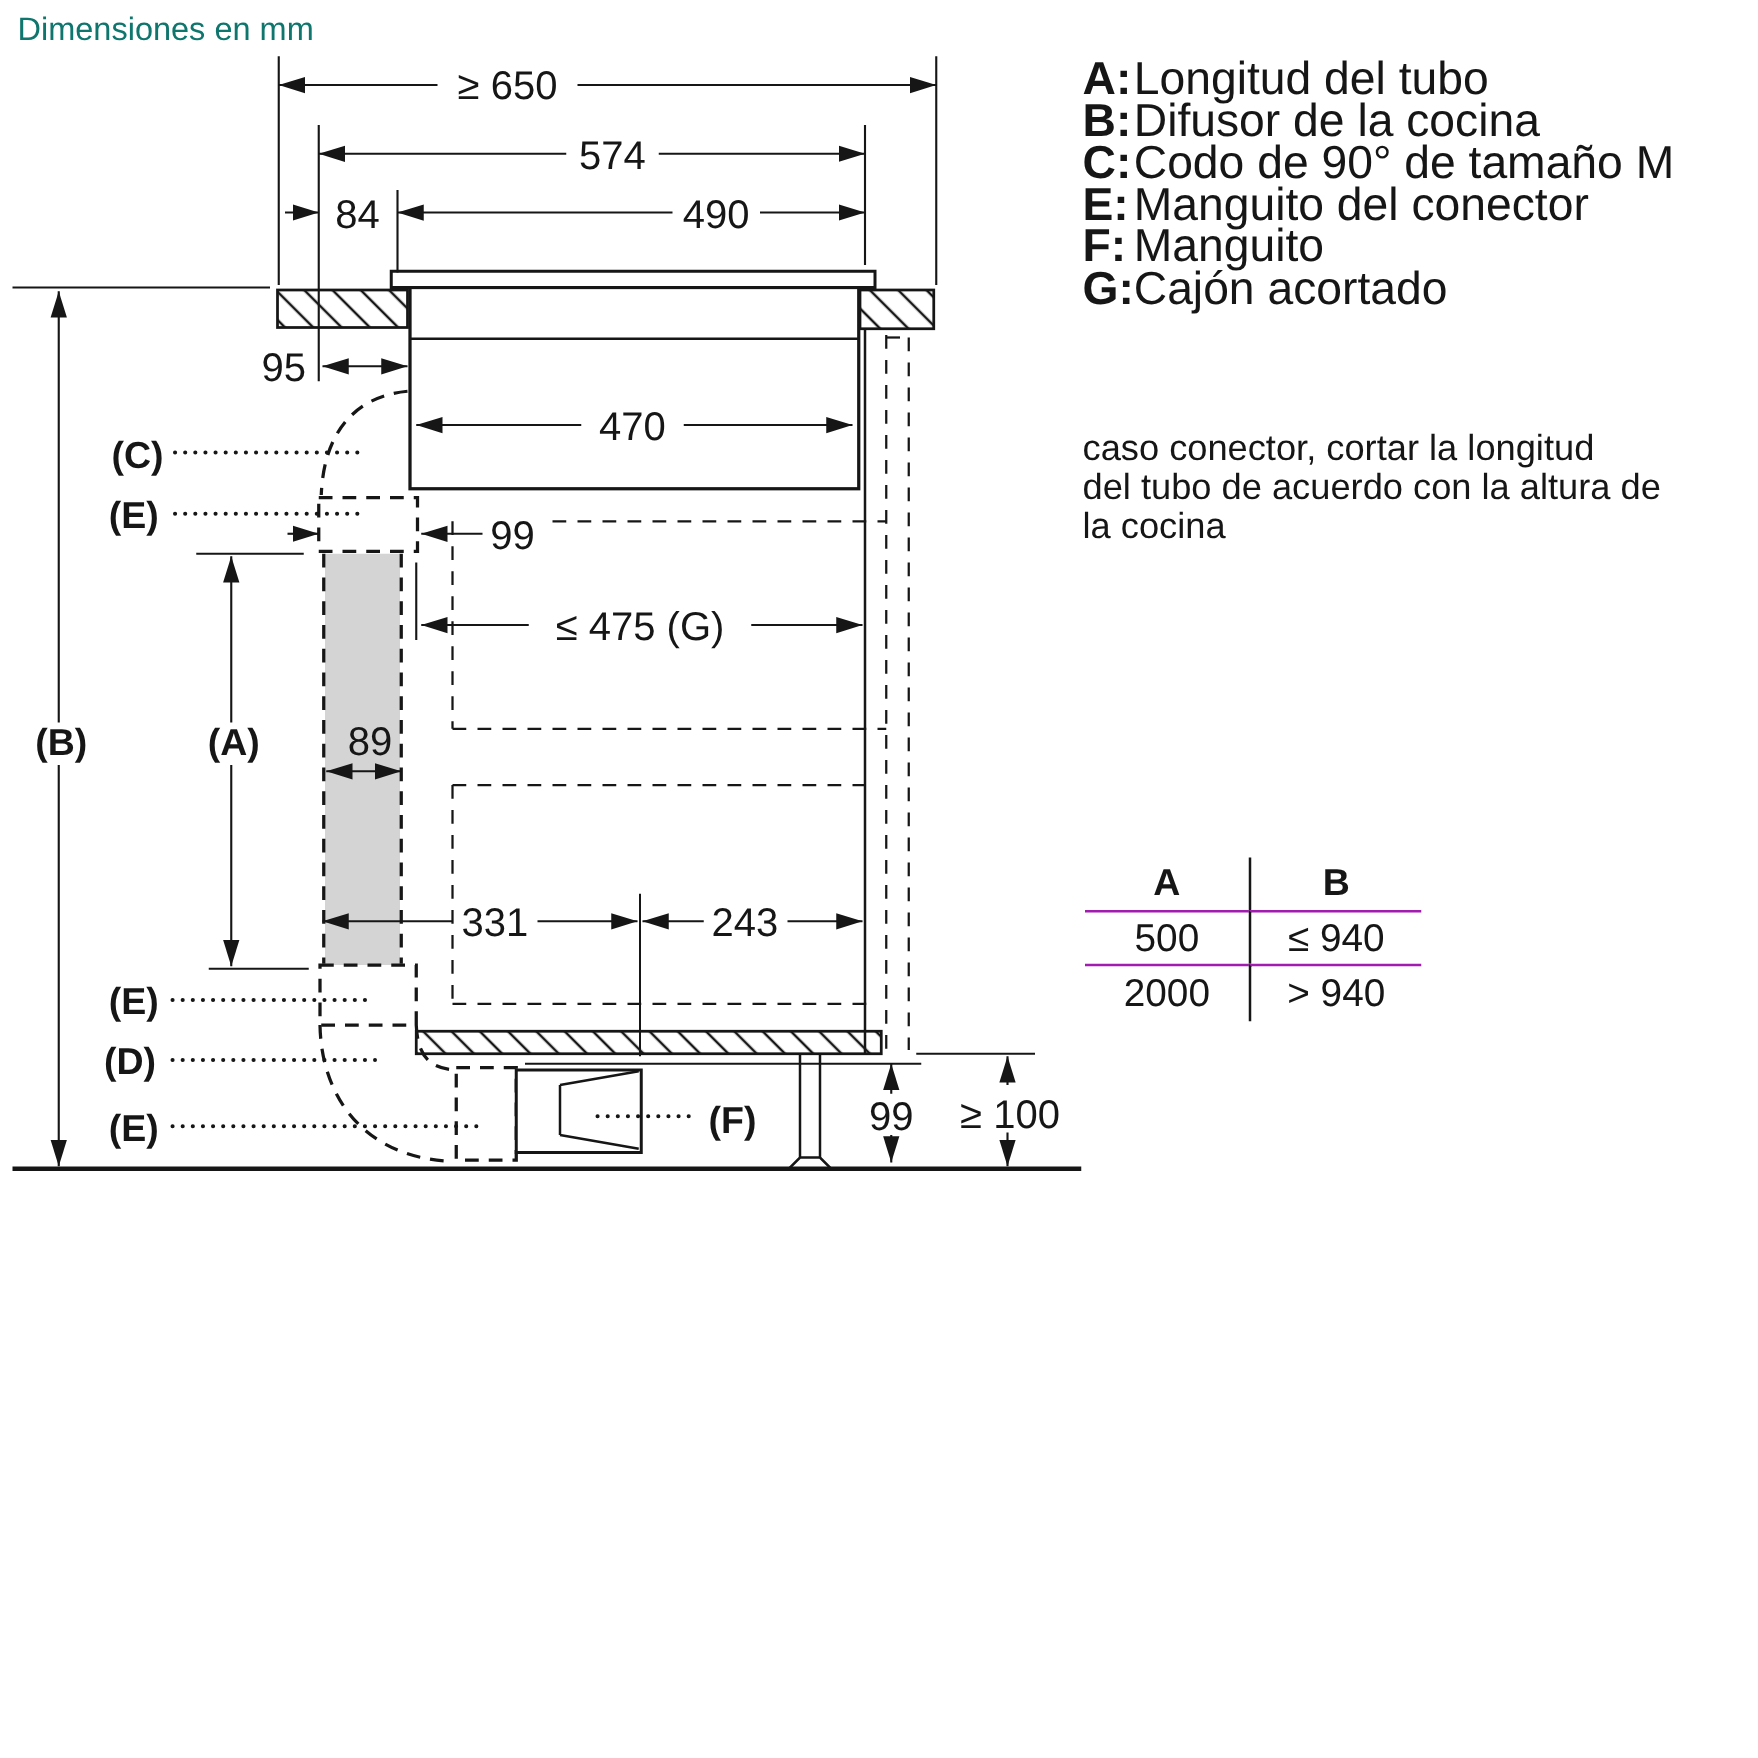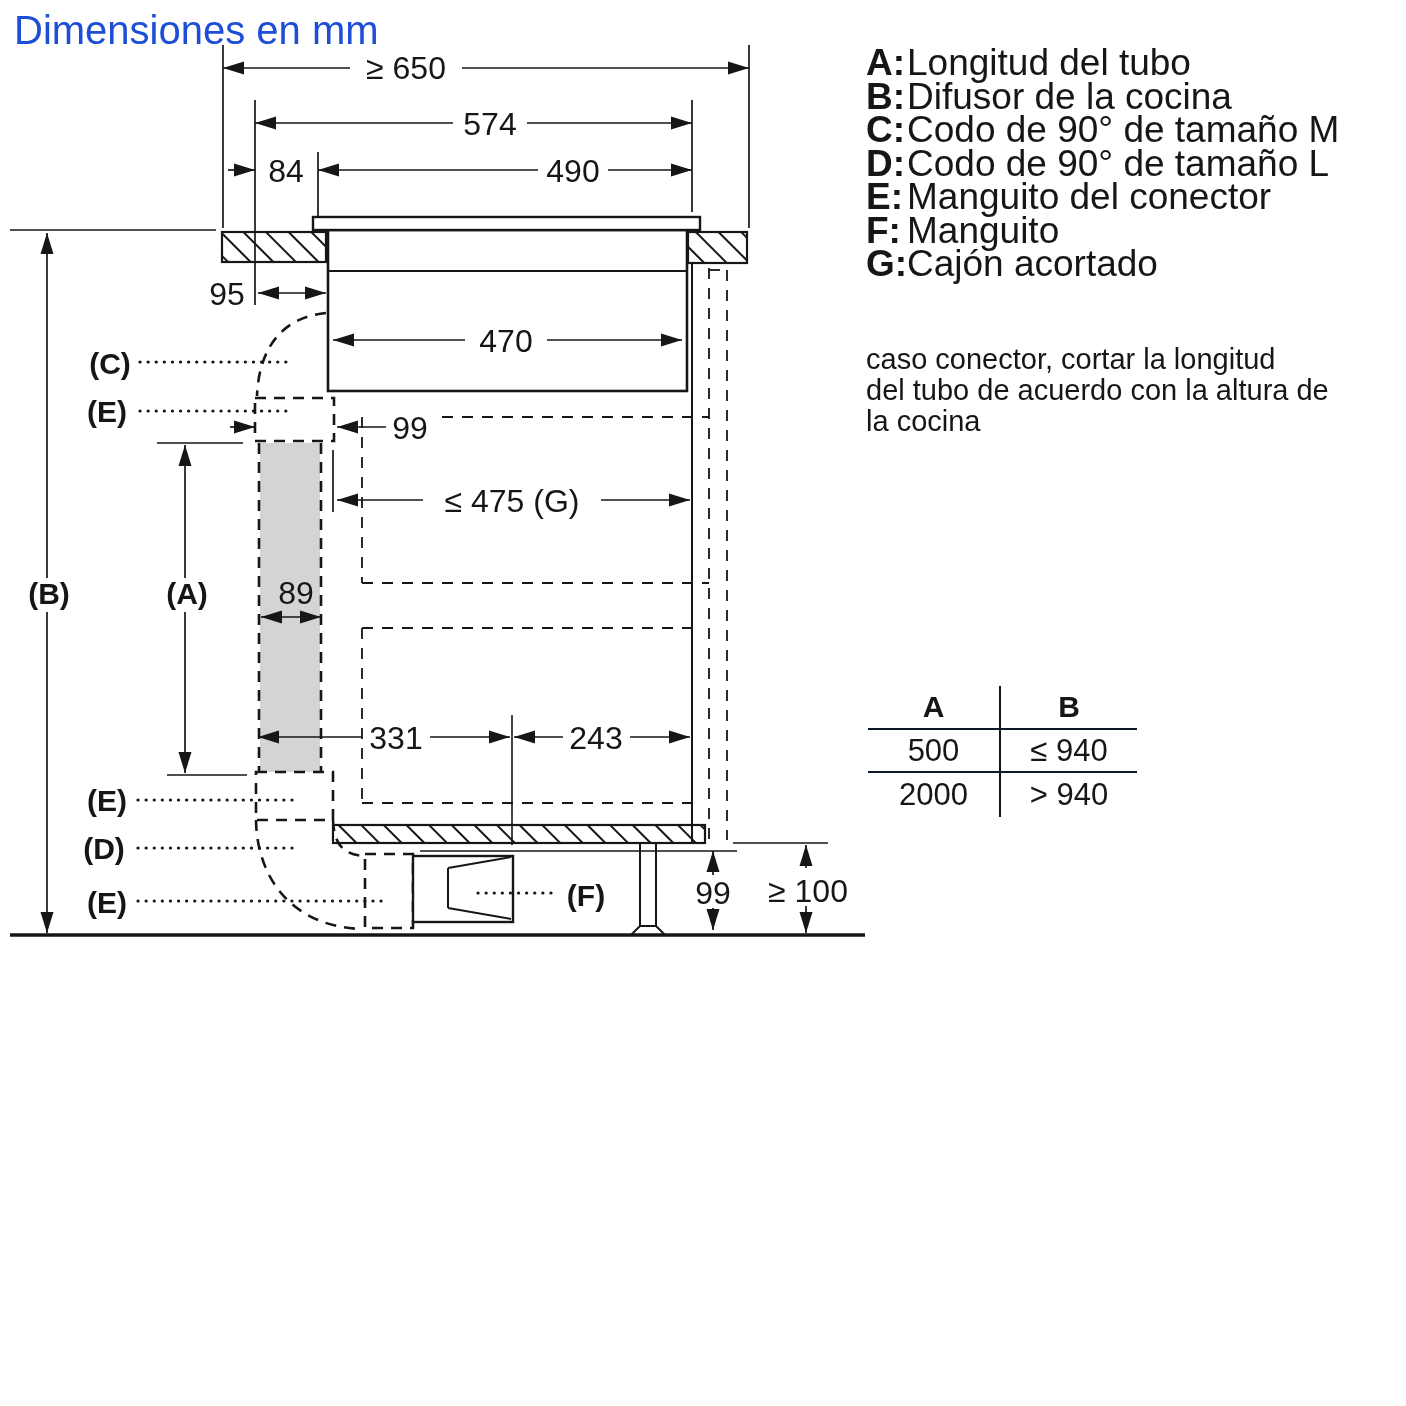--- a/index.html
+++ b/index.html
@@ -1,31 +1,31 @@
 <!DOCTYPE html>
 <html><head>
 <meta charset="utf-8">
 <style>
   html,body{margin:0;padding:0;background:#fff;}
   #page{position:relative;width:1406px;height:1406px;background:#ffffff;overflow:hidden;
         font-family:"Liberation Sans",sans-serif;color:#161616;}
   #diagram{position:absolute;left:0;top:0;}
   .dim{font-family:"Liberation Sans",sans-serif;font-size:32px;fill:#161616;}
   .ref{font-family:"Liberation Sans",sans-serif;font-size:30px;font-weight:bold;fill:#161616;}
-  #title{position:absolute;left:14px;top:8px;font-size:40px;color:#1d4ed8;}
+  #title{position:absolute;left:14px;top:8px;font-size:26px;color:#0f766e;}
   #legend{position:absolute;left:866px;top:46px;font-size:37px;line-height:33.5px;}
   .lg-k{display:inline-block;width:41px;font-weight:bold;}
   #note{position:absolute;left:866px;top:344px;font-size:29px;line-height:31px;}
   #spec-table{position:absolute;left:868px;top:686px;display:grid;grid-template-columns:131px 138px;}
   #spec-table .cell{display:flex;align-items:center;justify-content:center;}
   #spec-table .th{height:42px;font-size:30px;font-weight:bold;}
   #spec-table .td{height:41px;font-size:31px;}
   #spec-table .r2{height:44px;}
   #spec-table .c2{border-left:2px solid #161616;}
-  #spec-table .bt{border-top:2px solid #0f172a;}
+  #spec-table .bt{border-top:2px solid #a21caf;}
 </style>
 </head>
 <body>
 
 <div id="page">
 
   <div id="title">Dimensiones en mm</div>
 
   <svg id="diagram" width="1406" height="1406" viewBox="0 0 1406 1406">
     <defs>
@@ -178,21 +178,20 @@
       <text class="ref" x="104" y="859">(D)</text>
       <text class="ref" x="107" y="913">(E)</text>
       <text class="ref" x="586" y="906">(F)</text>
     </g>
   </svg>
 
   <div id="legend">
     <div class="lg-row"><b class="lg-k">A:</b><span>Longitud del tubo</span></div>
     <div class="lg-row"><b class="lg-k">B:</b><span>Difusor de la cocina</span></div>
     <div class="lg-row"><b class="lg-k">C:</b><span>Codo de 90° de tamaño M</span></div>
-    <div class="lg-row"><b class="lg-k">D:</b><span>Codo de 90° de tamaño L</span></div>
     <div class="lg-row"><b class="lg-k">E:</b><span>Manguito del conector</span></div>
     <div class="lg-row"><b class="lg-k">F:</b><span>Manguito</span></div>
     <div class="lg-row"><b class="lg-k">G:</b><span>Cajón acortado</span></div>
   </div>
 
   <div id="note">
     <div>caso conector, cortar la longitud</div>
     <div>del tubo de acuerdo con la altura de</div>
     <div>la cocina</div>
   </div>

